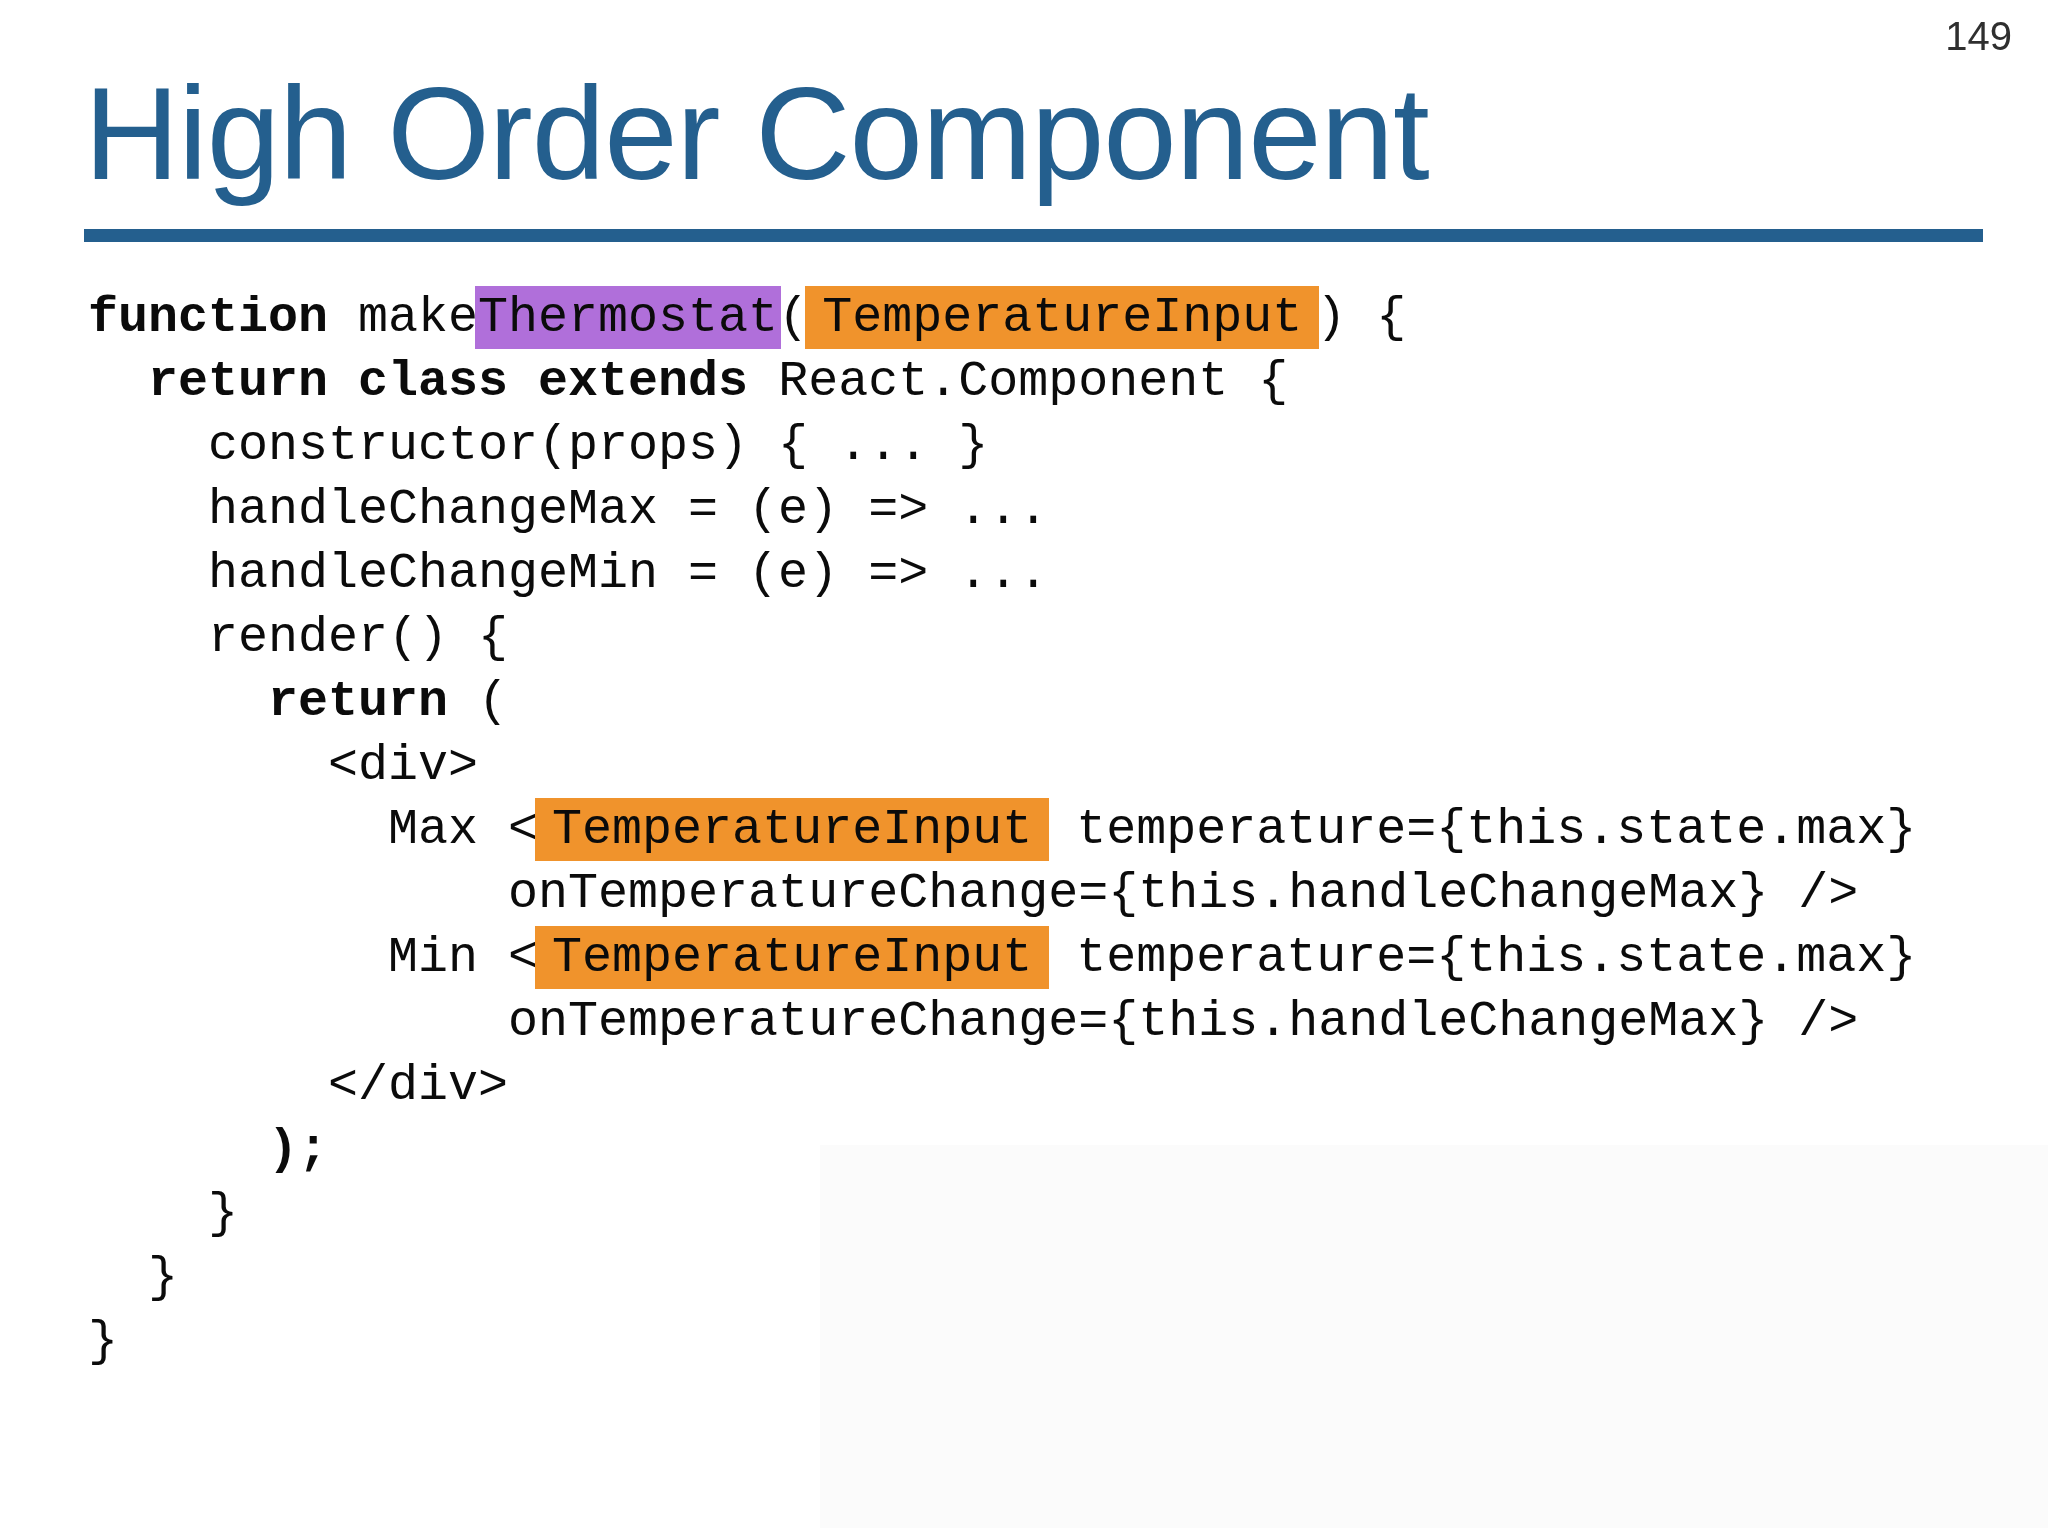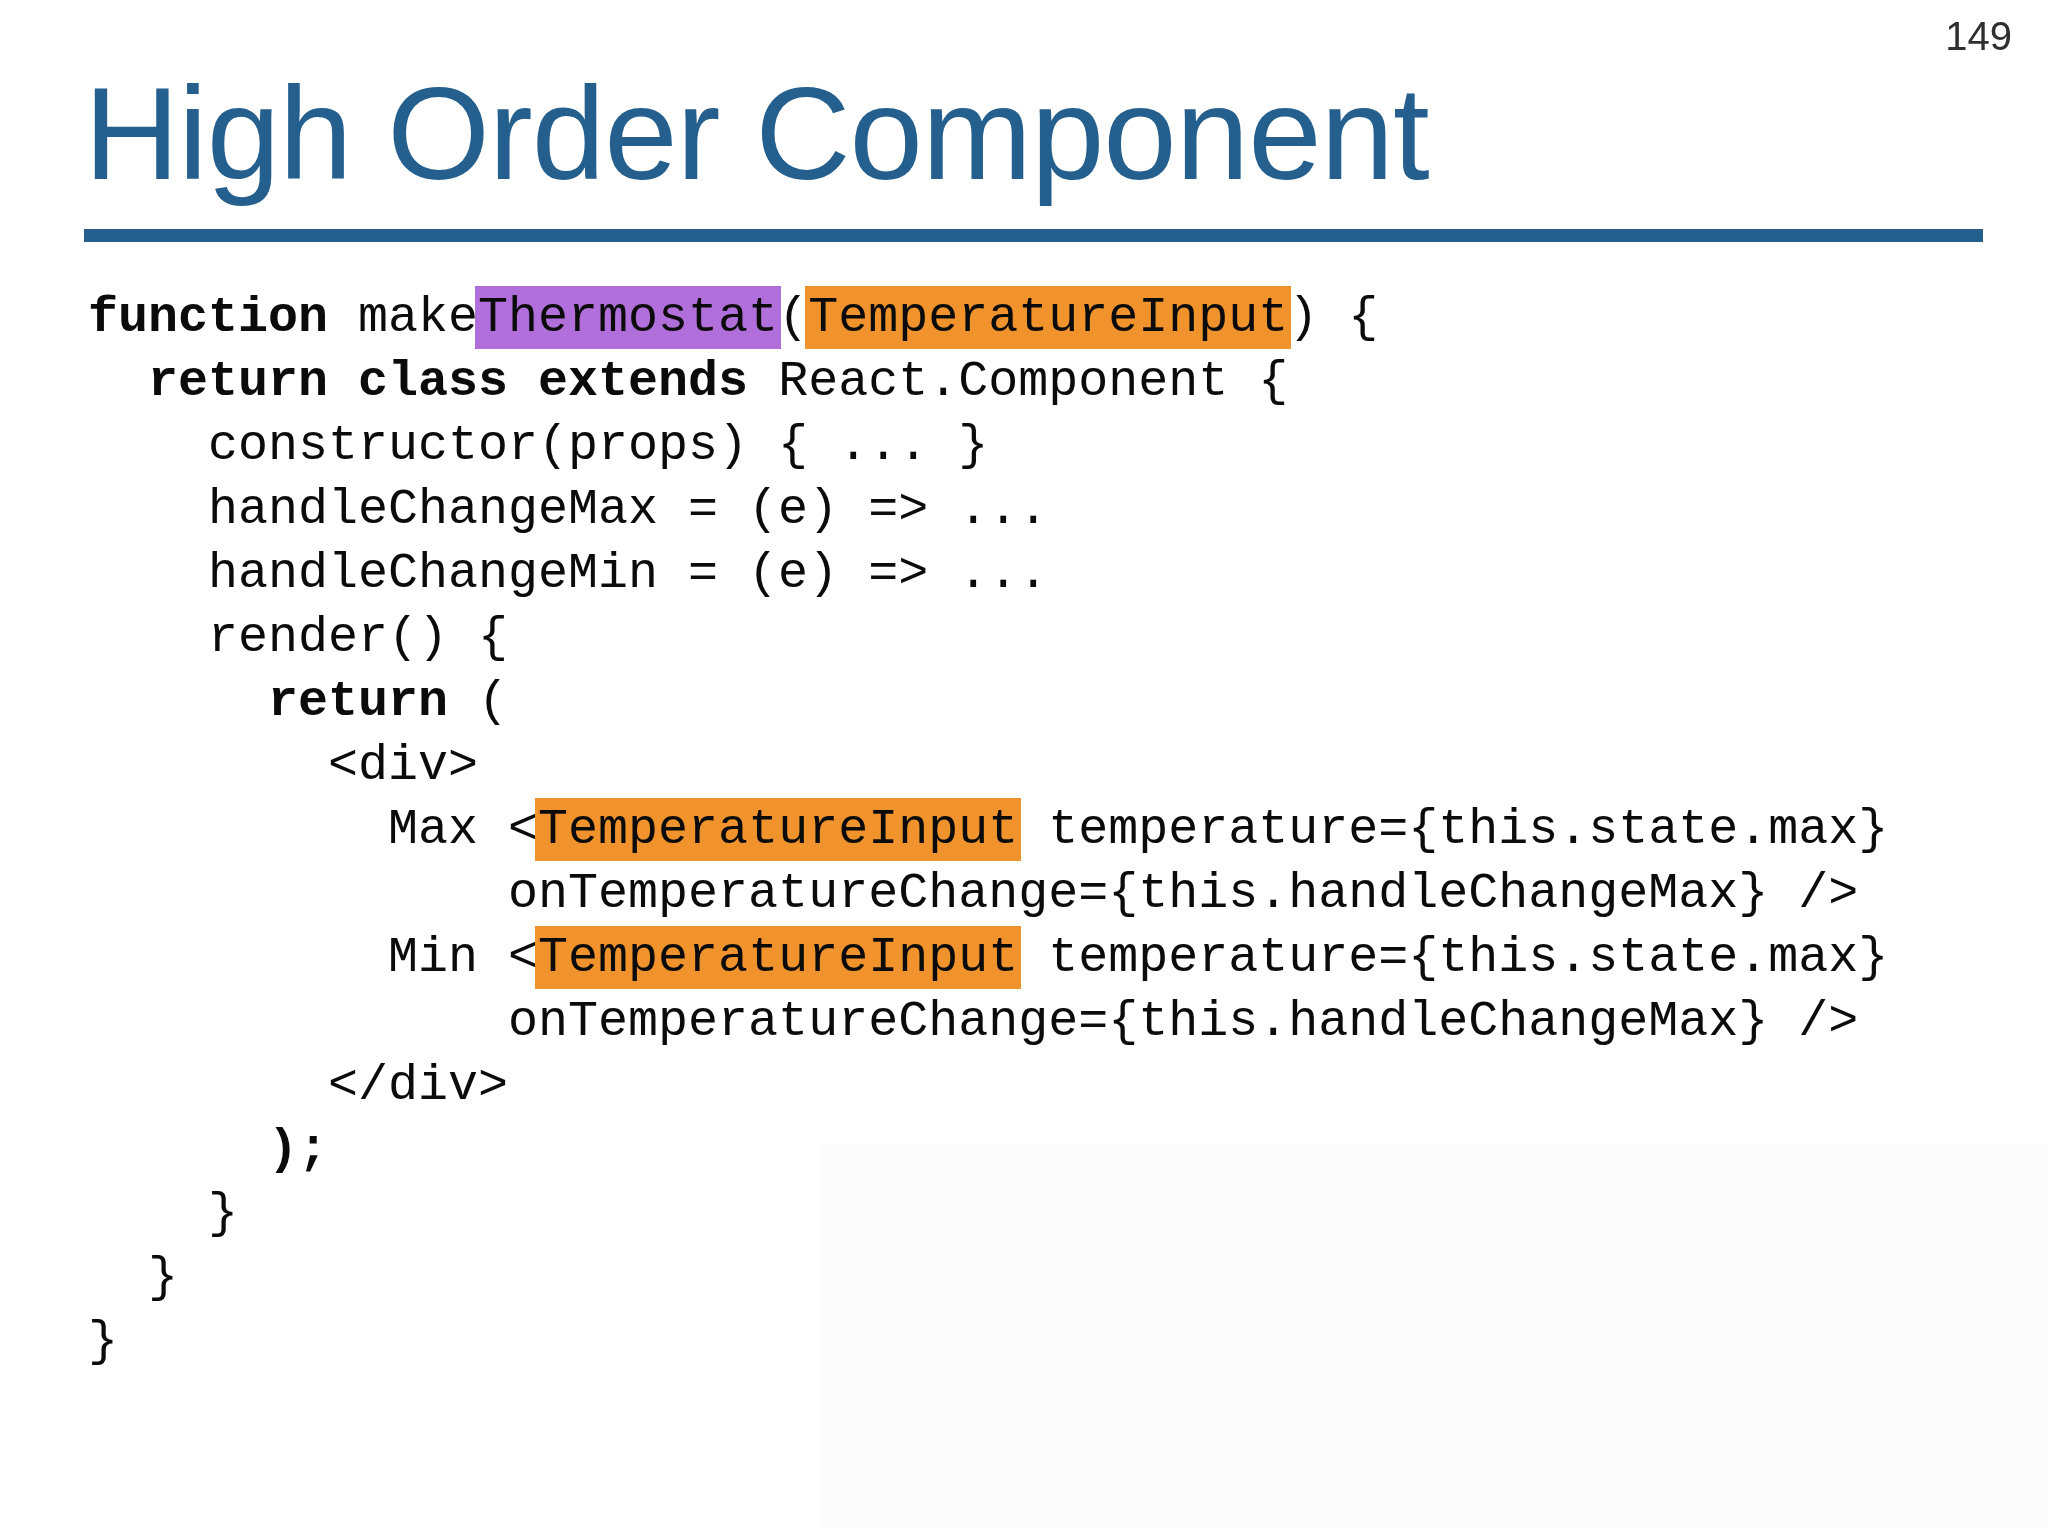--- a/index.html
+++ b/index.html
@@ -65,21 +65,21 @@
     font-weight: bold;
     text-align: center;
   }
   .code .hl-purple {
     background: var(--highlight-purple, #B06FDA);
     padding: 3px 3px;
     margin: 0 -3px;
   }
   .code .hl-orange {
     background: var(--highlight-orange, #F0932C);
-    padding: 3px 3px;
+    padding: 3px 17px;
     margin: 4px -3px;
   }
 </style>
 </head>
 <body>
 
 <div class="slide">
   <div class="corner-shade"></div>
   <div class="page-number">149</div>
   <h1 class="title">High Order Component</h1>

